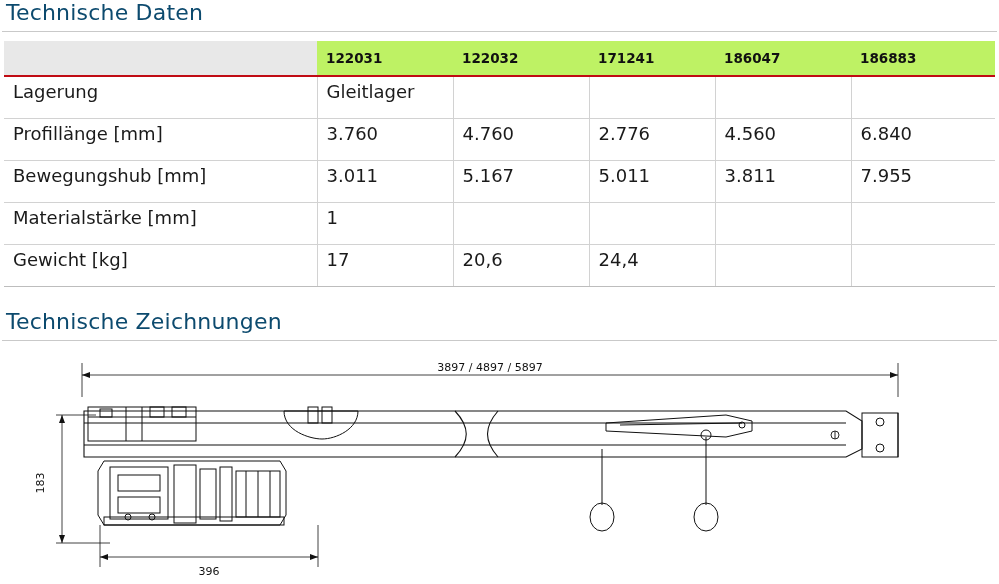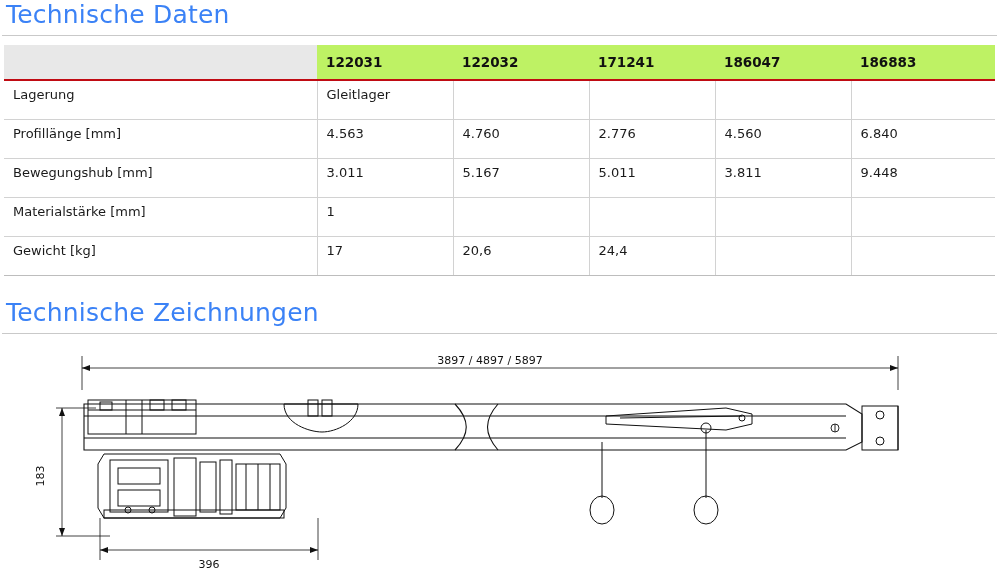--- a/index.html
+++ b/index.html
@@ -17,23 +17,23 @@
   }
   .page {
     position: relative;
     width: 999px;
     height: 584px;
     box-sizing: border-box;
   }
 
   
   .section-title {
-    font-size: 25px;
+    font-size: 22px;
     font-weight: 400;
-    color: #3b82f6;
+    color: #0c4a6e;
     letter-spacing: 0.2px;
     margin: 0;
     padding: 0 0 6px 6px;
   }
   .title-rule {
     height: 1px;
     background: #c9c9c9;
     margin: 0 2px 0 2px;
   }
 
@@ -67,21 +67,21 @@
   }
   table.spec thead th.empty-head {
     background: #e8e8e8;
   }
   table.spec tbody td {
     border-bottom: 1px solid #d2d2d2;
     padding: 4px 9px 16px 9px;
     vertical-align: middle;
     height: 18px;
     color: #1a1a1a;
-    font-size: 13px;
+    font-size: 18px;
   }
   table.spec tbody td.label {
     border-right: 1px solid #d2d2d2;
   }
   table.spec tbody td.val {
     border-right: 1px solid #d2d2d2;
   }
   table.spec tbody td.val.last {
     border-right: none;
   }
@@ -143,33 +143,33 @@
         <tr>
           <td class="label">Lagerung</td>
           <td class="val">Gleitlager</td>
           <td class="val"></td>
           <td class="val"></td>
           <td class="val"></td>
           <td class="val last"></td>
         </tr>
         <tr>
           <td class="label unit">Profillänge [mm]</td>
-          <td class="val">4.563</td>
+          <td class="val">3.760</td>
           <td class="val">4.760</td>
           <td class="val">2.776</td>
           <td class="val">4.560</td>
           <td class="val last">6.840</td>
         </tr>
         <tr>
           <td class="label unit">Bewegungshub [mm]</td>
           <td class="val">3.011</td>
           <td class="val">5.167</td>
           <td class="val">5.011</td>
           <td class="val">3.811</td>
-          <td class="val last">9.448</td>
+          <td class="val last">7.955</td>
         </tr>
         <tr>
           <td class="label unit">Materialstärke [mm]</td>
           <td class="val">1</td>
           <td class="val"></td>
           <td class="val"></td>
           <td class="val"></td>
           <td class="val last"></td>
         </tr>
         <tr>

